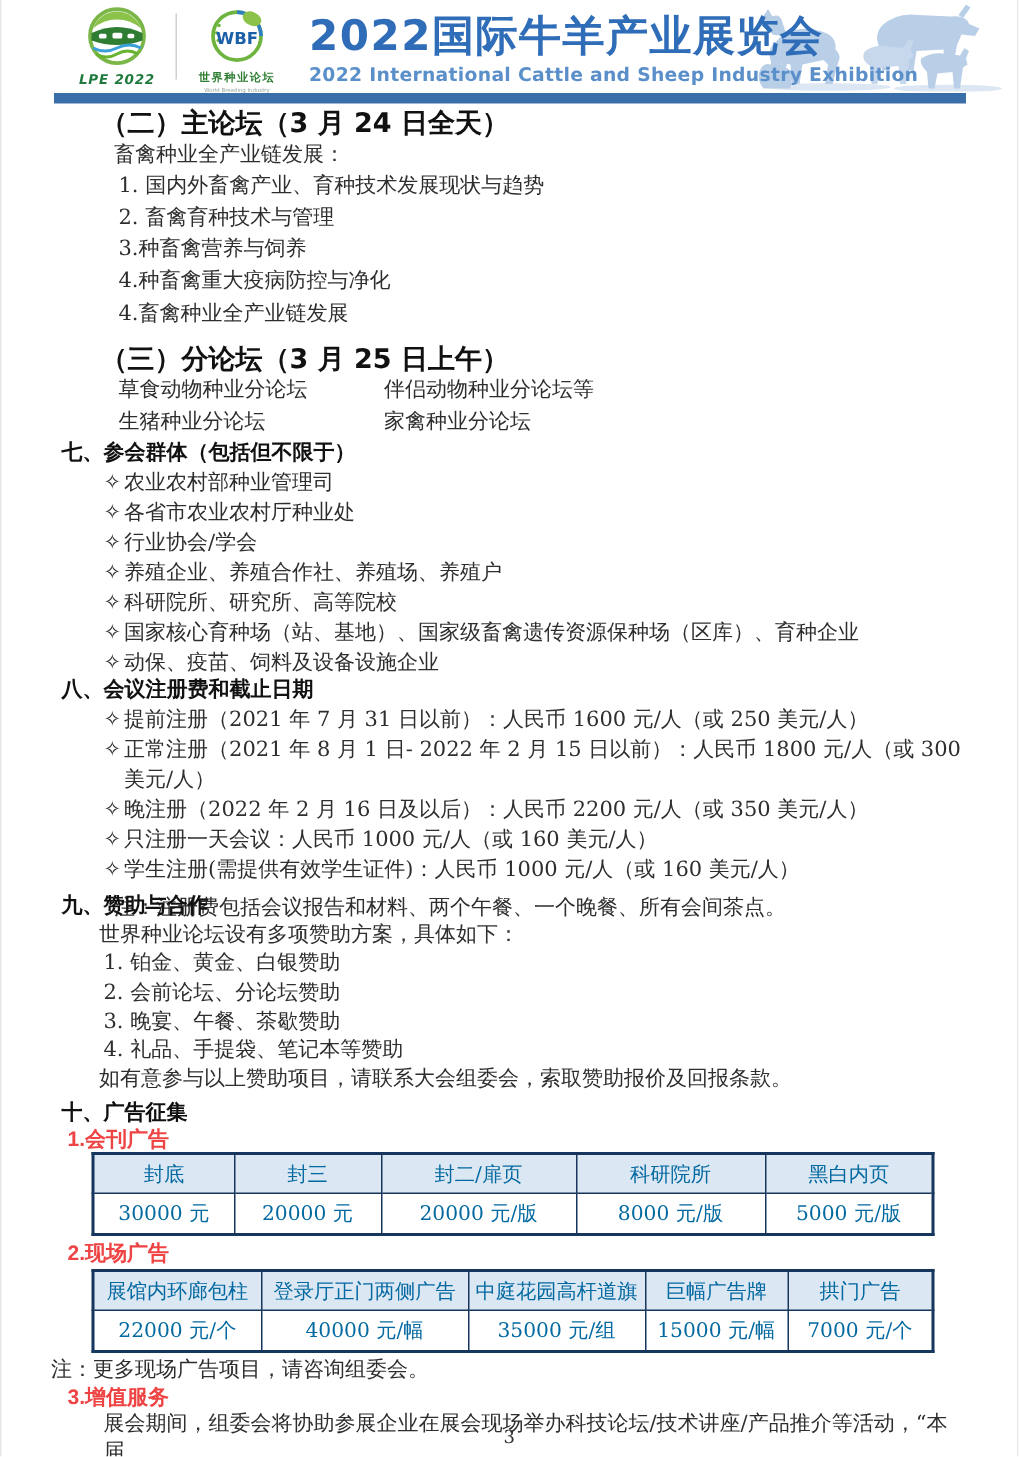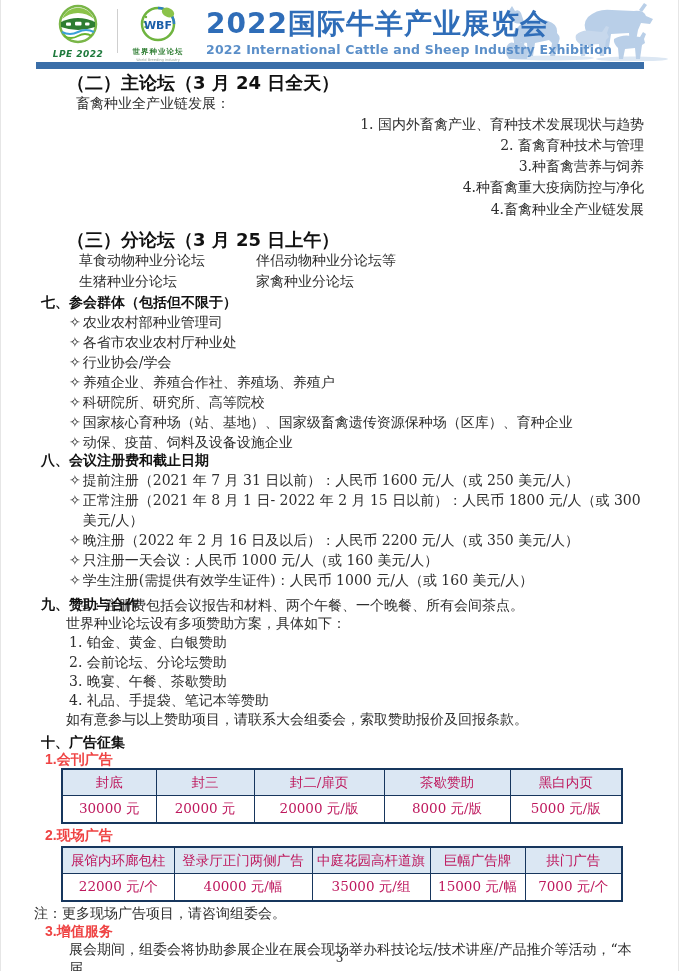--- a/index.html
+++ b/index.html
@@ -22,34 +22,34 @@
              color:var(--subtitle-blue,#5b8fc9);margin-top:3px;letter-spacing:.2px;}
   .silhouettes{position:absolute;right:0;top:1px;z-index:1;}
   .blue-bar{position:absolute;top:62px;left:35px;right:34px;height:7px;background:var(--bar-blue,#3a6ea8);}
   
   .sec{position:absolute;left:40px;right:34px;}
   .h-sub{font-family:"DejaVu Sans",sans-serif;font-weight:bold;font-size:18px;color:#111;
          margin-left:26px;line-height:20px;}
   .h-num{font-family:"DejaVu Sans",sans-serif;font-weight:bold;font-size:14px;color:#111;line-height:19px;}
   .line{font-size:14px;line-height:20.5px;}
   .ind2{margin-left:35px;}
-  .ind3{margin-left:38px;text-align:right;}
+  .ind3{margin-left:38px;}
   .b-item{margin-left:28px;font-size:14px;line-height:20px;display:flex;}
   .b-item .dia{margin-right:2px;}
   .frow{margin-left:38px;display:flex;font-size:14px;line-height:20.5px;}
   .fcol1{width:177px;}
   .s9-line{font-size:14px;line-height:19.3px;}
   .s9-ind{margin-left:25px;}
   .s9-item{margin-left:28px;}
   .sub-bold{font-family:Liberation Sans, sans-serif;font-weight:bold;font-size:14px;color:#ef4444;
             margin-left:4px;line-height:17px;}
   table.ad{border-collapse:collapse;margin-left:20px;width:560px;table-layout:fixed;
            border:2px solid var(--table-border,#17365d);}
   table.ad th,table.ad td{border:1px solid var(--table-border,#17365d);text-align:center;
-           font-weight:normal;font-size:13.5px;color:#be185d;padding:0;}
+           font-weight:normal;font-size:13.5px;color:#0369a1;padding:0;}
   table.ad th{background:var(--table-header-bg,#dbe7f3);height:25px;}
   table.ad td{height:26px;}
   .note10{font-size:14px;line-height:18px;margin-left:-7px;margin-top:2px;}
   .body10{font-size:14px;line-height:19px;margin-left:28px;}
   .footer{position:absolute;left:0;right:0;top:951px;text-align:center;font-size:12px;color:#333;}
   .mt2{margin-top:2px}.mt3{margin-top:3px}.mt5{margin-top:5px}
 </style>
 </head>
 <body>
 
@@ -207,21 +207,21 @@
           <col style="width:98px">
           <col style="width:130px">
           <col style="width:126px">
           <col style="width:112px">
         </colgroup>
       <tbody>
           <tr>
         <th>封底</th>
         <th>封三</th>
         <th>封二/扉页</th>
-        <th>茶歇赞助</th>
+        <th>科研院所</th>
         <th>黑白内页</th>
       </tr>
       <tr>
         <td>30000 元</td>
         <td>20000 元</td>
         <td>20000 元/版</td>
         <td>8000 元/版</td>
         <td>5000 元/版</td>
       </tr>
     </tbody>

